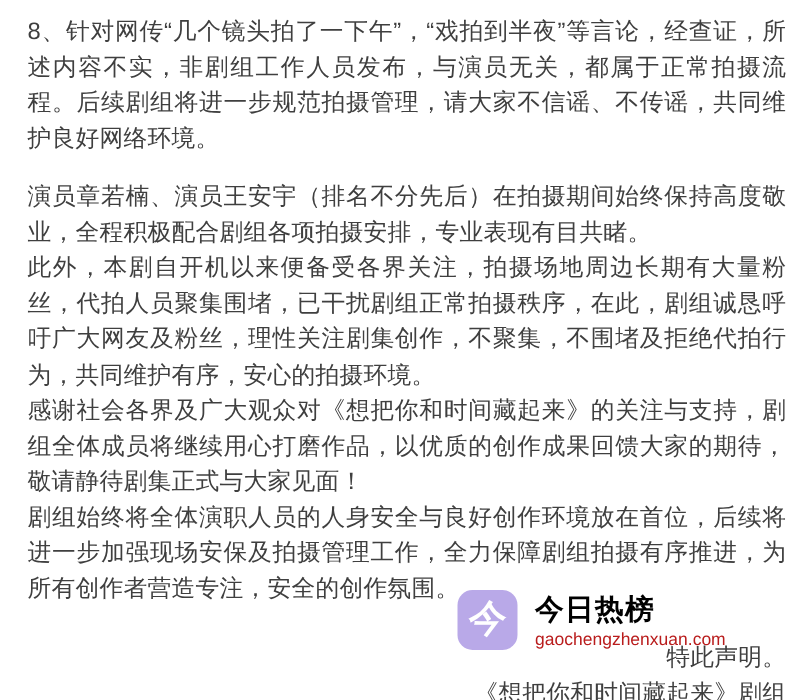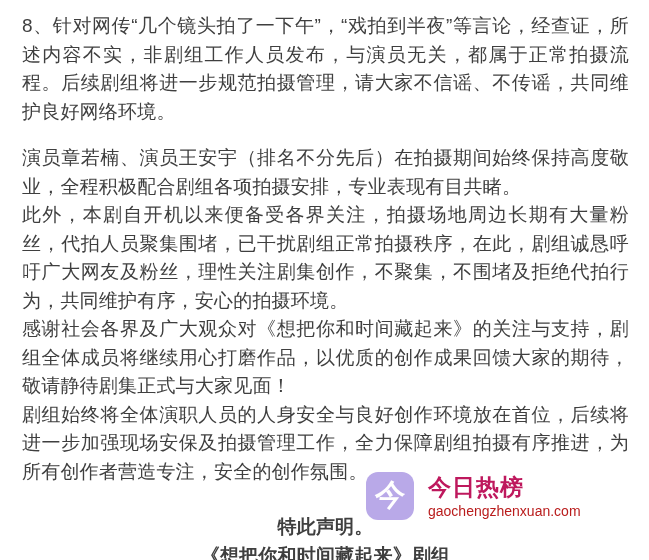--- a/index.html
+++ b/index.html
@@ -32,22 +32,21 @@
     text-align: justify;
     text-justify: inter-ideograph;
   }
   .content p.lead {
     margin-bottom: 18px;
   }
   .closing {
     margin-top: 27px;
   }
   .closing p {
-    text-align: center;
-    font-weight: bold;
+    text-align: right;
   }
   .watermark {
     position: absolute;
     left: 366px;
     top: 472px;
     display: flex;
     align-items: flex-start;
   }
   .wm-icon {
     width: 48px;
@@ -66,21 +65,21 @@
     transform: skewX(-8deg) translateY(-1px);
     display: inline-block;
   }
   .wm-text {
     margin-left: 14px;
     padding-top: 2px;
   }
   .wm-title {
     font-size: 23px;
     font-weight: bold;
-    color: #be185d;
+    color: #000000;
     line-height: 26px;
     letter-spacing: 1px;
   }
   .wm-url {
     font-size: 14px;
     color: #b91c1c;
     line-height: 18px;
     margin-top: 2px;
   }
 </style>

